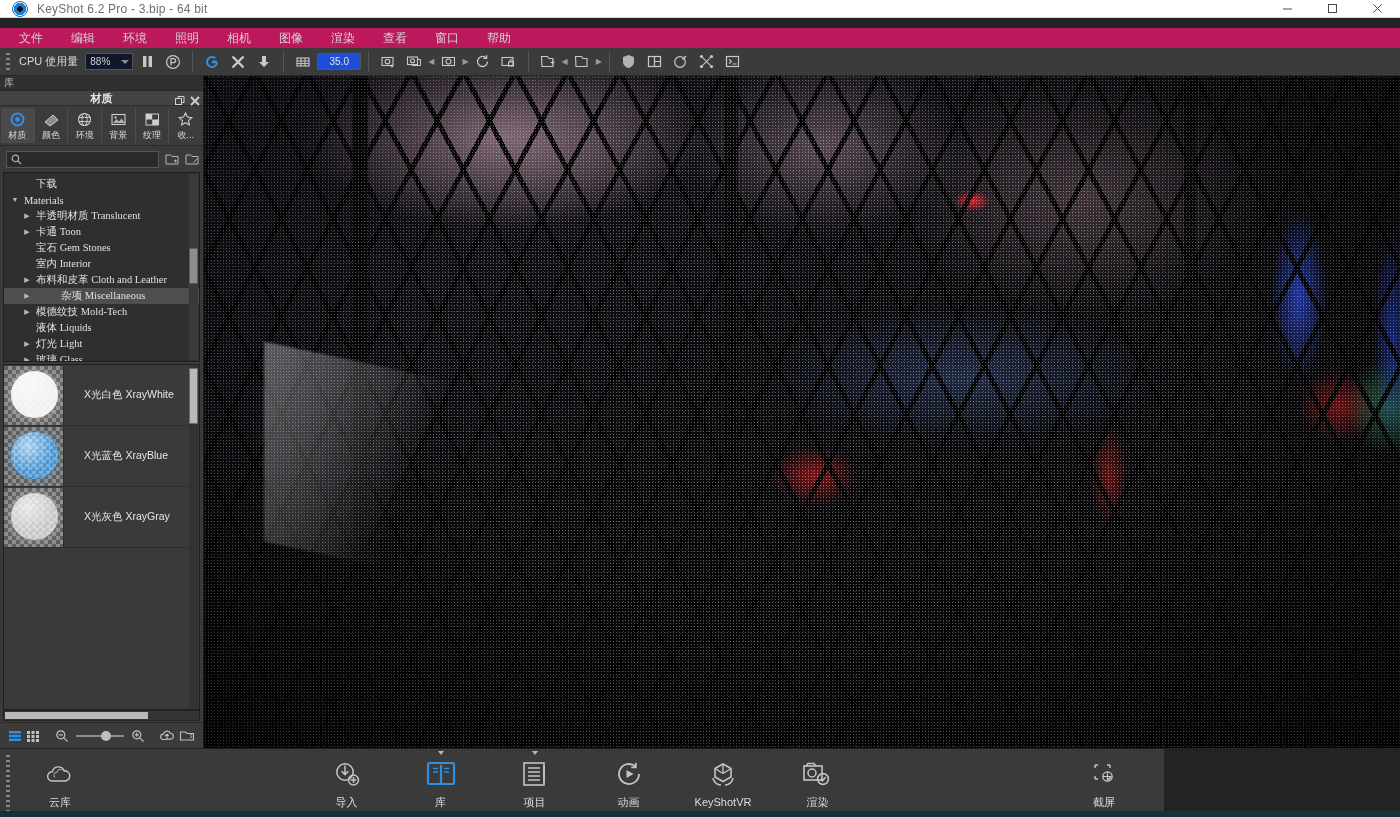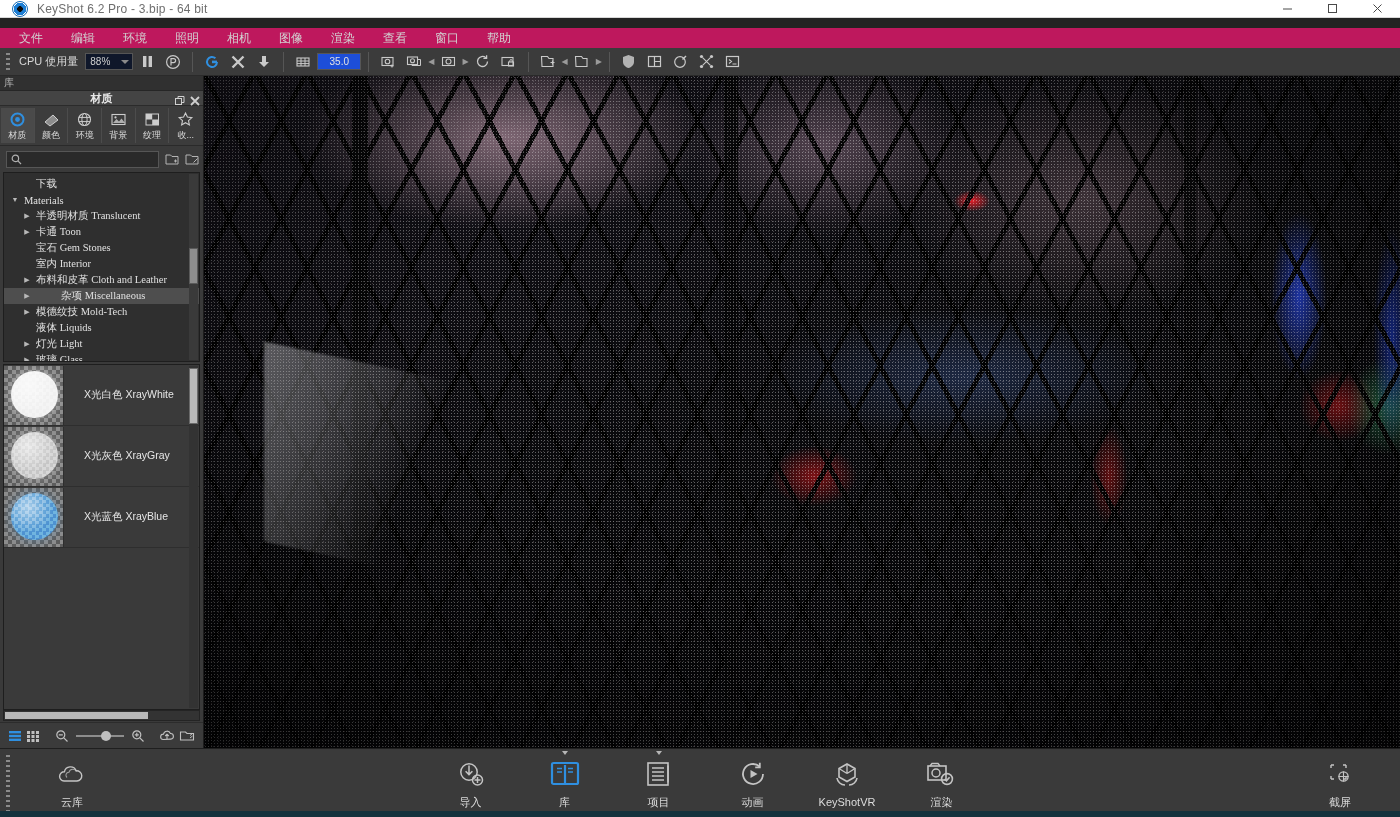--- a/index.html
+++ b/index.html
@@ -226,23 +226,23 @@
   }
   .curb {
     position: absolute; left: 60px; top: 290px; width: 230px; height: 200px;
     background: linear-gradient(110deg, rgba(190,190,195,.55), rgba(60,60,66,0) 62%);
     transform: skewY(12deg); filter: blur(1px);
   }
   .vign { position: absolute; inset: 0; background: radial-gradient(ellipse at 50% 45%, rgba(0,0,0,0) 45%, rgba(0,0,0,.55) 100%); }
 
   
   .dock {
-    position: absolute; left: 0; top: 748px; width: 1400px; height: 69px;
+    position: absolute; left: 0; top: 748px; width: 1164px; height: 69px;
     background: #3a3a3a; border-top: 1px solid #1f1f1f;
-    display: flex; align-items: center; padding-left: 12px;
+    display: flex; align-items: center;
   }
   .dock::after {
     content: ""; position: absolute; left: 0; bottom: 0; width: 1400px; height: 6px; background: #14323d;
   }
   .dock-left, .dock-right {
     width: 120px; display: flex; align-items: center; justify-content: center;
   }
   .dock-center { flex: 1; display: flex; align-items: center; justify-content: center; gap: 38px; }
   .dock-item {
     display: flex; flex-direction: column; align-items: center; gap: 4px; position: relative;
@@ -601,29 +601,29 @@
     <div class="mat-list">
       <div id="mat-rows">
           <div class="mat-row">
             <span class="mat-thumb">
               <span class="ball" style="background-color: rgb(242, 242, 242); background-blend-mode: overlay, screen; box-shadow: rgba(242, 242, 242, 0.333) 0px 0px 10px 2px;"></span>
             </span>
             <span class="mat-name">X光白色 XrayWhite</span>
           </div>
           <div class="mat-row">
             <span class="mat-thumb">
+              <span class="ball" style="background-color: rgb(95, 163, 216); background-blend-mode: overlay, screen; box-shadow: rgba(95, 163, 216, 0.333) 0px 0px 10px 2px;"></span>
+            </span>
+            <span class="mat-name">X光蓝色 XrayBlue</span>
+          </div>
+          <div class="mat-row">
+            <span class="mat-thumb">
               <span class="ball" style="background-color: rgb(207, 207, 207); background-blend-mode: overlay, screen; box-shadow: rgba(207, 207, 207, 0.333) 0px 0px 10px 2px;"></span>
             </span>
             <span class="mat-name">X光灰色 XrayGray</span>
-          </div>
-          <div class="mat-row">
-            <span class="mat-thumb">
-              <span class="ball" style="background-color: rgb(95, 163, 216); background-blend-mode: overlay, screen; box-shadow: rgba(95, 163, 216, 0.333) 0px 0px 10px 2px;"></span>
-            </span>
-            <span class="mat-name">X光蓝色 XrayBlue</span>
           </div>
         </div>
       <div class="mat-scroll">
         <div class="mat-thumbbar"></div>
       </div>
     </div>
     <div class="hscroll">
       <div class="hthumb"></div>
     </div>
 

